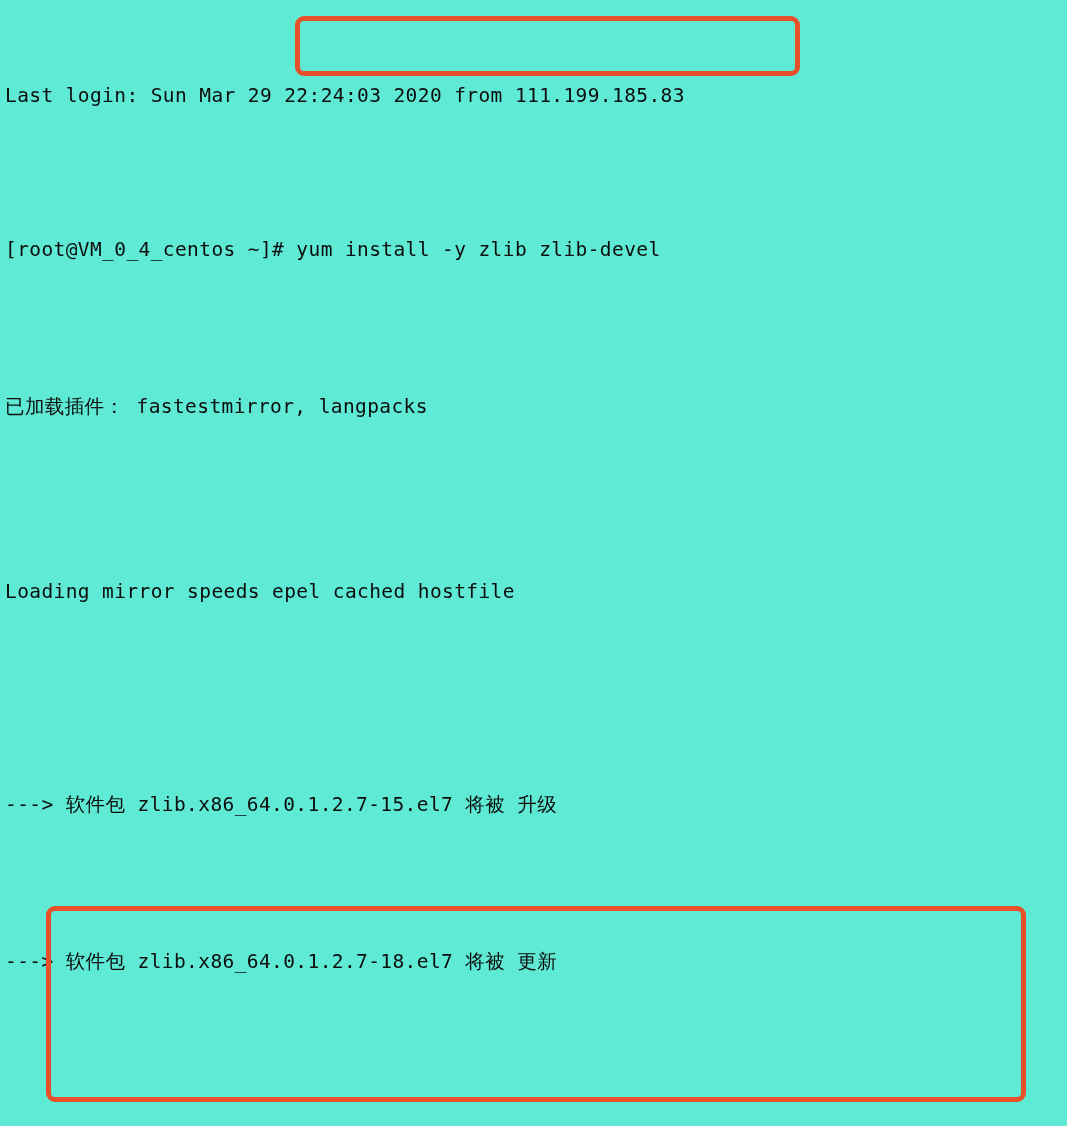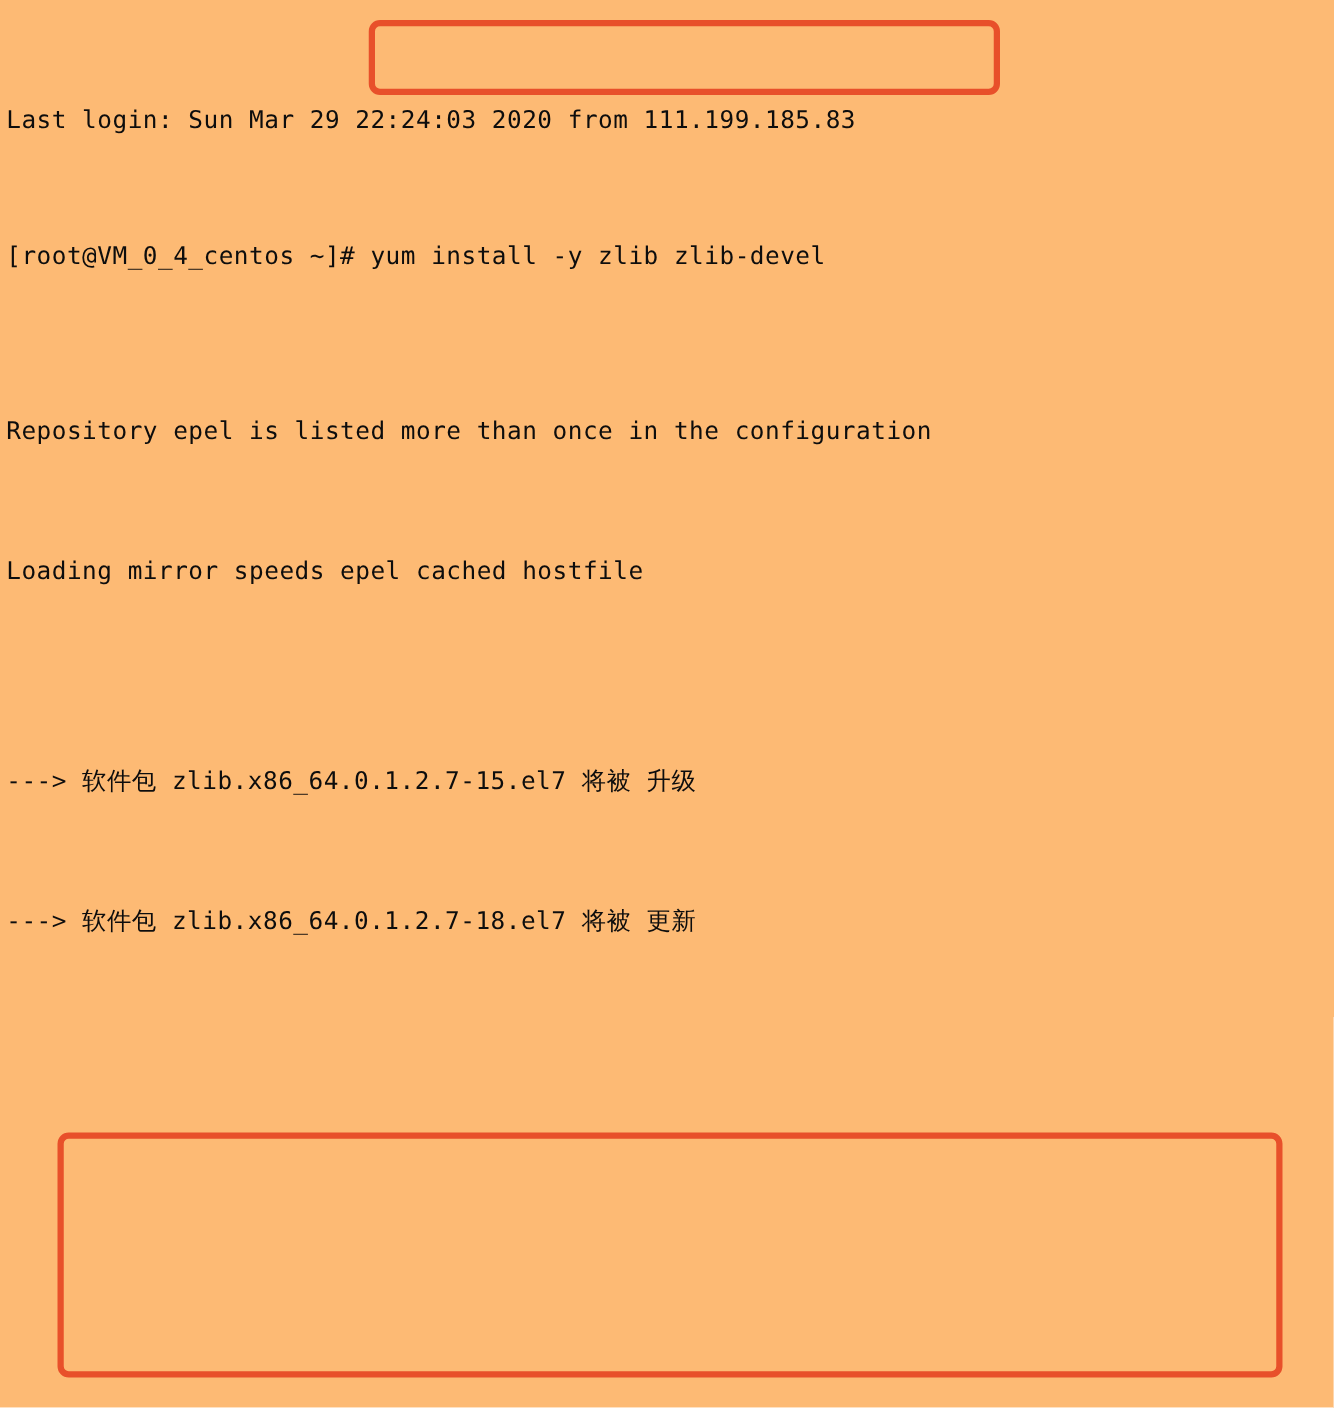--- a/index.html
+++ b/index.html
@@ -15,35 +15,36 @@
     overflow: hidden;
     font-family: "DejaVu Sans Mono", "Liberation Mono", monospace;
   }
 
   #terminal {
     position: absolute;
     left: 0;
     top: 0;
     width: 1067px;
     height: 1126px;
-    background: #fdba74;
+    background: #5eead4;
     color: #0d0d0d;
     font-family: "DejaVu Sans Mono", "Liberation Mono", monospace;
     font-size: 19.5px;
     line-height: 28px;
     letter-spacing: 0.4px;
     padding: 5px 0 0 5px;
     box-sizing: border-box;
     white-space: pre;
   }
 
   .line {
     white-space: pre;
     height: 28px;
     line-height: 28px;
+    margin-top: 45px;
   }
 
   
   .line.clipped-top {
     height: 22px;
     line-height: 22px;
     margin-top: -4px;
     overflow: hidden;
   }
 
@@ -71,22 +72,22 @@
 </style>
 </head>
 <body>
 
 <div id="terminal">
 
   <div class="line clipped-top">Last login: Sun Mar 29 22:24:03 2020 from 111.199.185.83</div>
 
   <div class="line">[root@VM_0_4_centos ~]# yum install -y zlib zlib-devel</div>
 
+  <div class="line">已加载插件： fastestmirror, langpacks</div>
 
-  <div class="line">Repository epel is listed more than once in the configuration</div>
 
   <div class="line">Loading mirror speeds epel cached hostfile</div>
 
 
 
   <div class="line">---&gt; 软件包 zlib.x86_64.0.1.2.7-15.el7 将被 升级</div>
 
   <div class="line">---&gt; 软件包 zlib.x86_64.0.1.2.7-18.el7 将被 更新</div>
 
 

